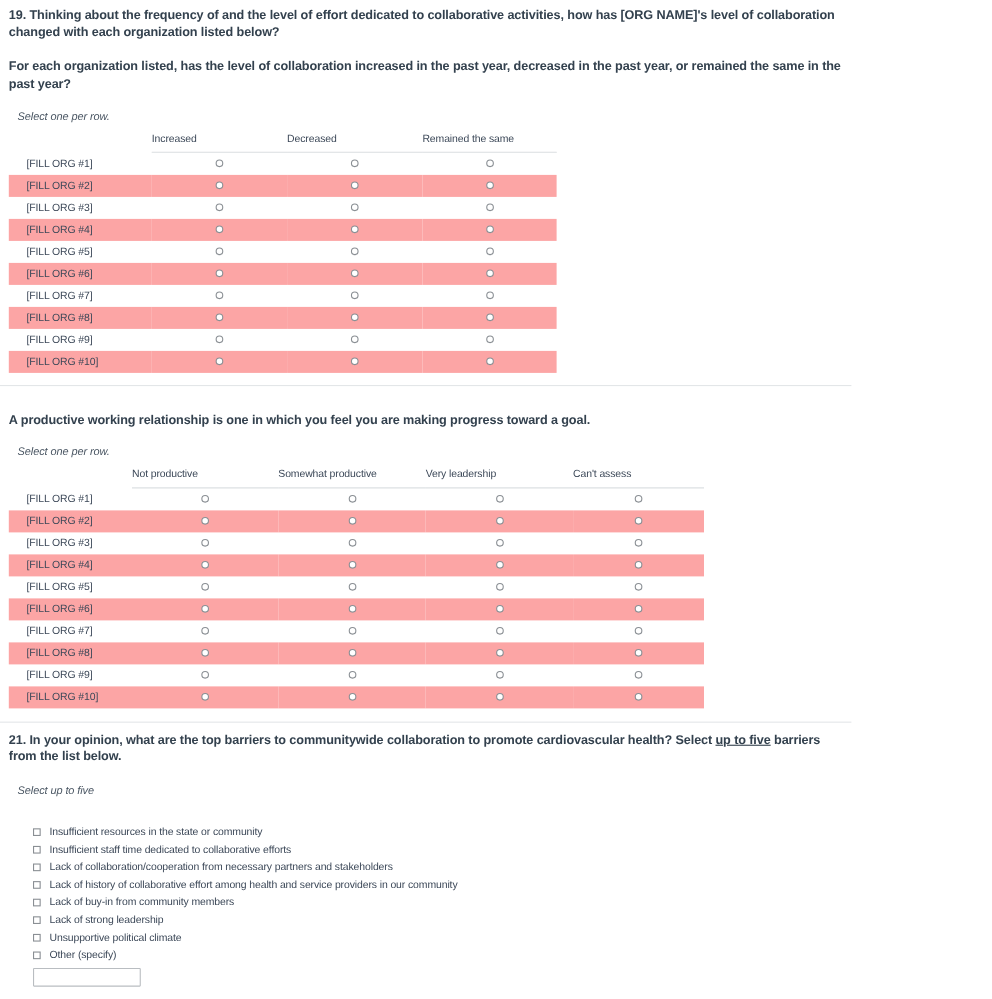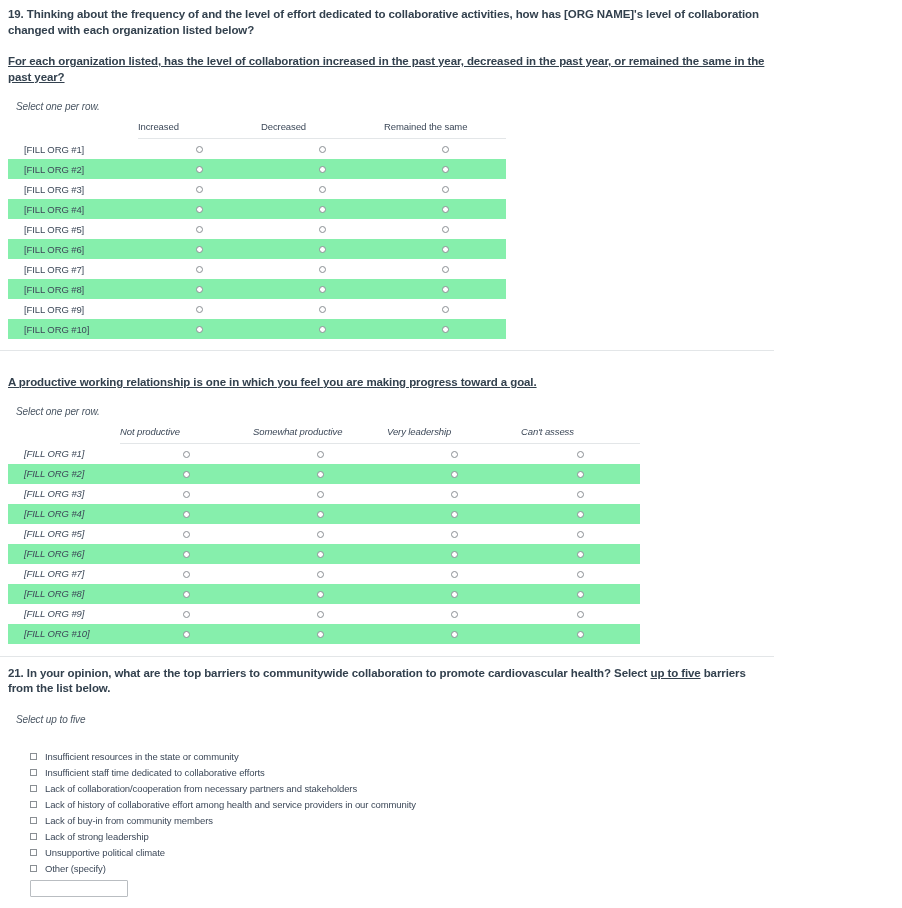--- a/index.html
+++ b/index.html
@@ -28,21 +28,20 @@
     color: #33414e;
     line-height: 1.35;
     letter-spacing: -0.1px;
   }
   .q-sub {
     font-size: 11.5px;
     font-weight: bold;
     color: #33414e;
     line-height: 1.35;
     letter-spacing: -0.1px;
-    text-decoration: underline;
   }
   .q-instruct {
     font-size: 10px;
     font-style: italic;
     color: #4a5663;
     letter-spacing: -0.1px;
   }
   .u { text-decoration: underline; }
 
   .divider {
@@ -75,21 +74,21 @@
     color: #3c4858;
     padding: 0 0 0 16px;
     letter-spacing: -0.1px;
     white-space: nowrap;
   }
   table.matrix td.cell {
     text-align: center;
     vertical-align: middle;
   }
   table.matrix tbody tr { height: 19.5px; }
-  table.matrix tbody tr.alt td { background: #86efac; }
+  table.matrix tbody tr.alt td { background: #fca5a5; }
 
   .radio {
     display: inline-block;
     width: 7px;
     height: 7px;
     border: 1px solid #8a8f94;
     border-radius: 50%;
     background: #ffffff;
     vertical-align: middle;
   }
@@ -219,21 +218,21 @@
       </tbody>
     </table>
   </div>
 
   <hr class="divider" style="margin-top:11px;">
 
   <div class="qblock" style="padding-top:8px;">
     <div class="q-sub" style="margin-top:16px;">A productive working relationship is one in which you feel you are making progress toward a goal.</div>
     <div class="q-instruct" style="margin-top:15px;margin-left:8px;">Select one per row.</div>
 
-    <table class="matrix" style="margin-top:9px; width:632px;font-style:italic;">
+    <table class="matrix" style="margin-top:9px; width:632px;">
       <colgroup>
         <col style="width:112px;">
         <col style="width:133px;">
         <col style="width:134px;">
         <col style="width:134px;">
         <col style="width:119px;">
       </colgroup>
       <thead>
         <tr>
           <th class="rowhead-blank"></th>

